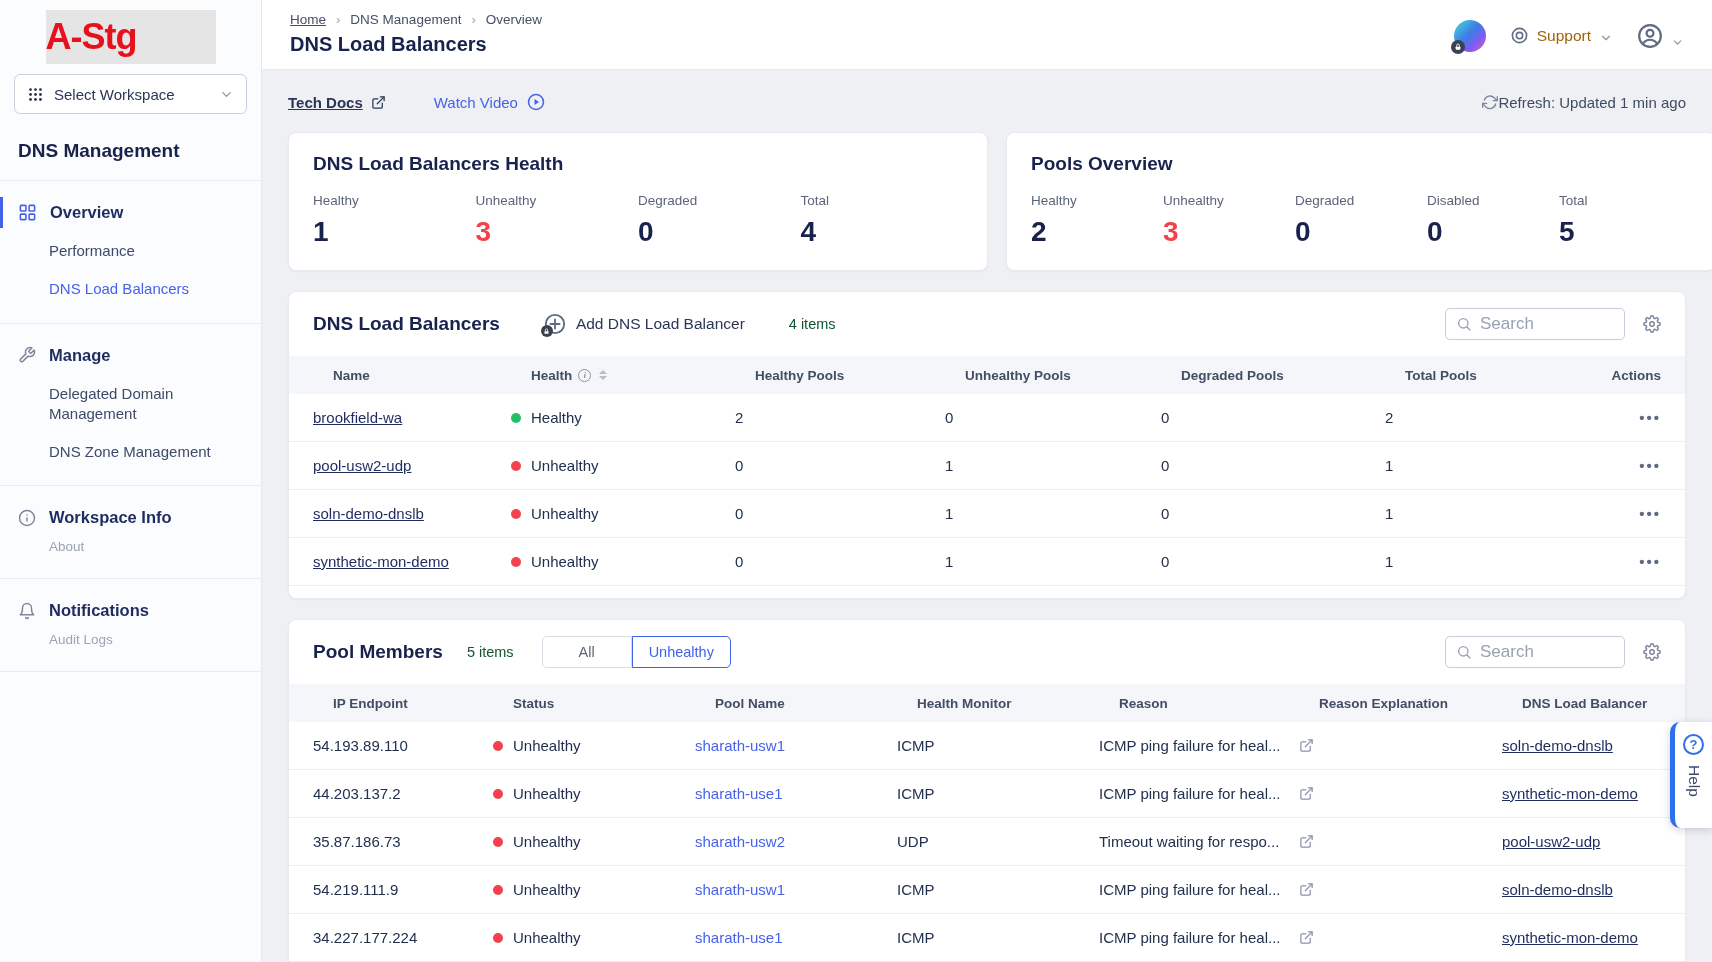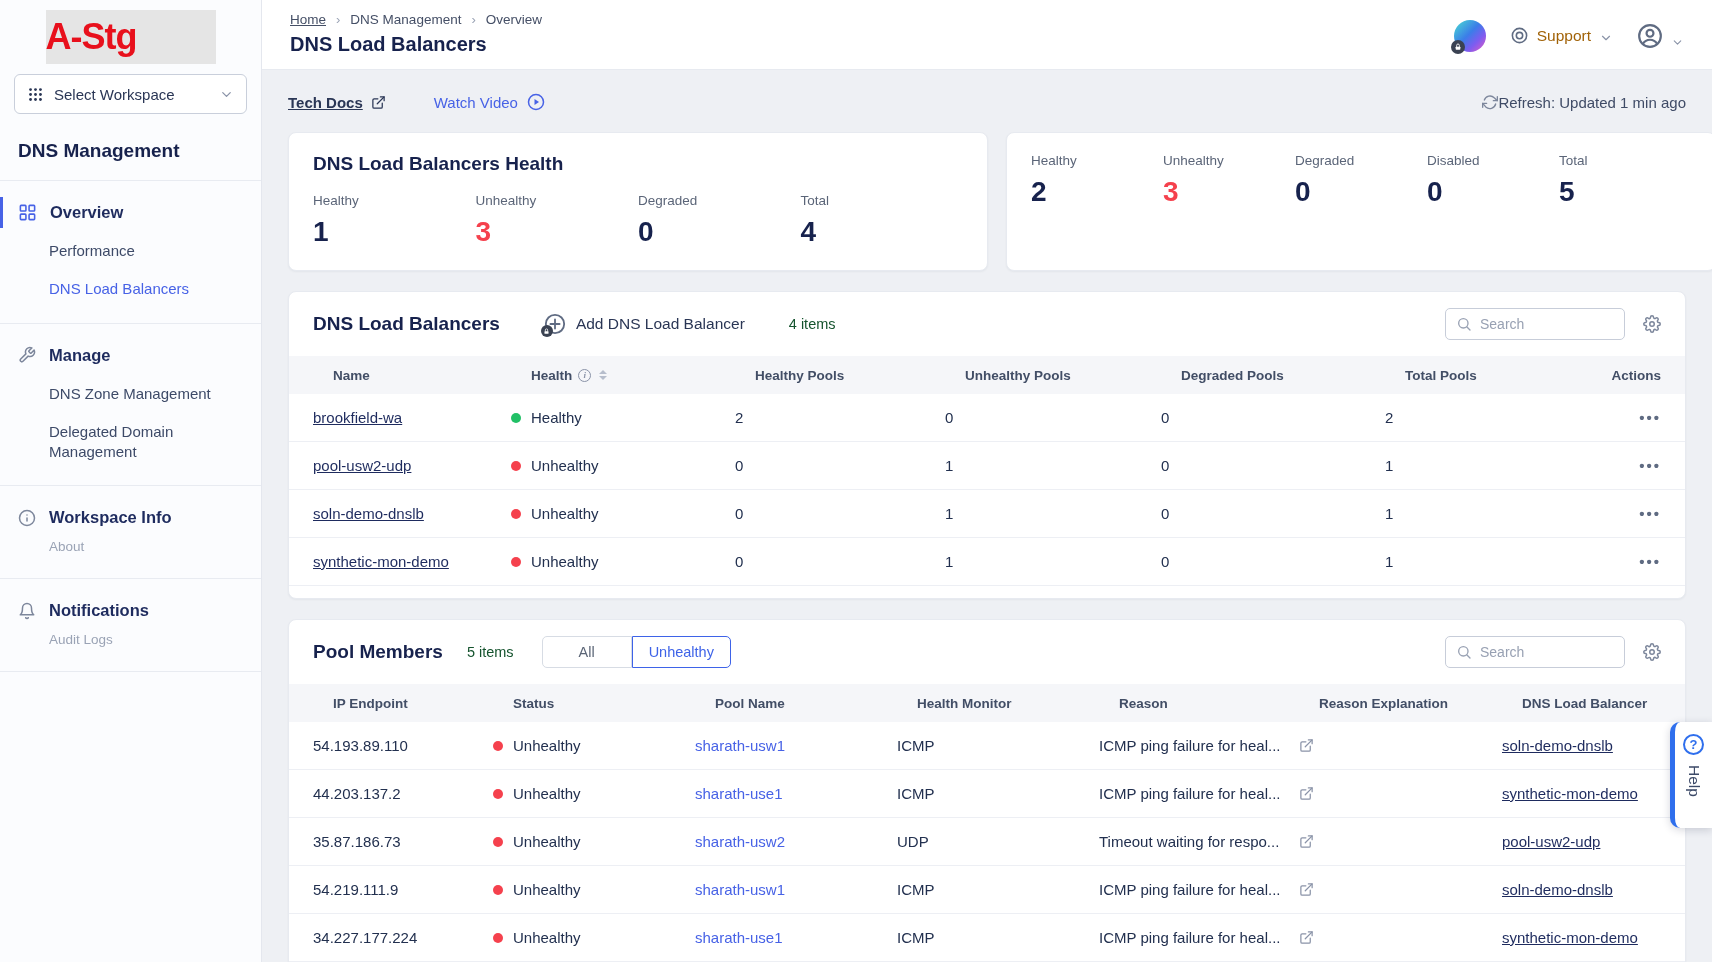--- a/index.html
+++ b/index.html
@@ -80,21 +80,21 @@
   .table-card { margin-bottom:20px; padding-bottom:12px; }
   .table-head { display:flex; align-items:center; padding:16px 24px; }
   .table-title { font-size:19px; font-weight:600; color:#17224d; }
   .add-btn { display:flex; align-items:center; gap:10px; margin-left:44px; font-size:15.5px; color:#2a3655; cursor:pointer; }
   .addlb-icon { position:relative; width:22px; height:22px; color:#5f6b82; }
   .addlb-icon .lock-badge { width:12px; height:12px; left:-3px; bottom:-2px; }
   .items-count { margin-left:44px; color:#14532d; font-size:14.5px; }
   .spacer { flex:1; }
   .search-box { width:180px; height:32px; border:1px solid #c7cdd9; border-radius:5px; background:#fff;
     display:flex; align-items:center; gap:8px; padding:0 10px; color:#98a1b3; }
-  .search-box input { border:none; outline:none; width:100%; font-size:14px; color:#2a3655;
+  .search-box input { border:none; outline:none; width:100%; font-size:17px; color:#2a3655;
     font-family:"Liberation Sans",sans-serif; background:transparent; }
   .search-box input::placeholder { color:#98a1b3; }
   .gear-btn { margin-left:18px; color:#7d879c; cursor:pointer; }
 
   .thead, .trow { display:grid; padding:0 24px; align-items:center; }
   .lb-grid { grid-template-columns:198px 224px 210px 216px 224px 1fr 60px; }
   .pm-grid { grid-template-columns:180px 202px 202px 202px 200px 203px 1fr; }
   .thead { background:#f5f6f9; height:38px; font-size:13.5px; font-weight:700; color:#424e66; }
   .th { display:flex; align-items:center; gap:6px;margin-left:20px; }
   .th.right { justify-content:flex-end; }
@@ -264,26 +264,26 @@
       <span class="nh-icon">
           <svg class="ic" width="18" height="18">
             <use href="#i-wrench"></use>
           </svg>
         </span>
       <span>Manage</span>
     </div>
     <div>
 
         <div class="nav-sub" style="max-width:230px;">
-          <span>DNS Zone Management</span>
+          <span>Delegated Domain Management</span>
           
         </div>
 
         <div class="nav-sub" style="max-width:230px;">
-          <span>Delegated Domain Management</span>
+          <span>DNS Zone Management</span>
           
         </div>
 
       </div>
   </div>
 
   <div class="nav-section">
     <div class="nav-head">
       <span class="nh-icon">
           <svg class="ic" width="18" height="18">
@@ -420,20 +420,21 @@
             <div class="stat">
               <span class="lbl" style="display:flex;">
                 <span>Total</span>
 
               </span>
               <div class="val">4</div>
             </div>
           </div>
       </div>
       <div class="card stat-card c2">
+        <h2>Pools Overview</h2>
         <div class="stats">
 
             <div class="stat">
               <span class="lbl has-info" style="display:flex;">
                 <span>Healthy</span>
 
               </span>
               <div class="val">2</div>
             </div>
 

